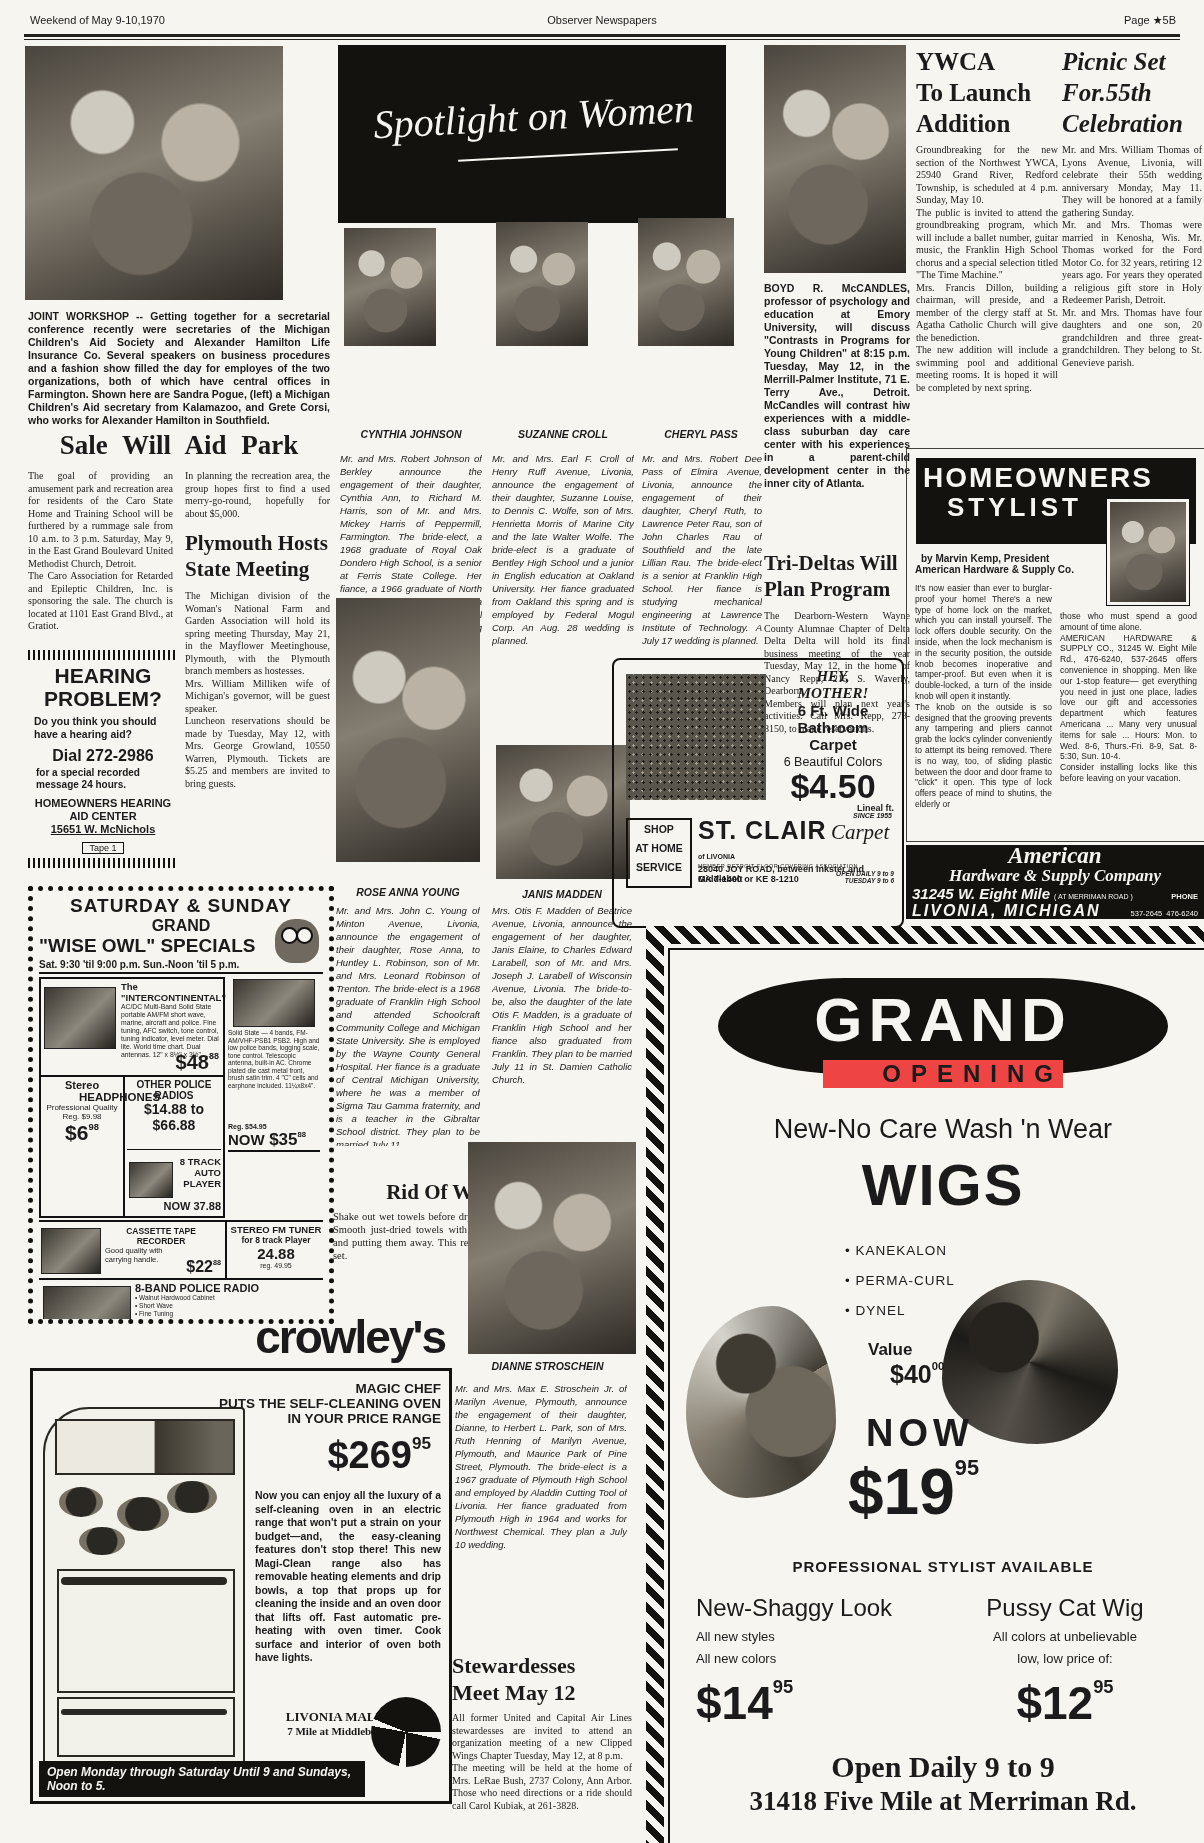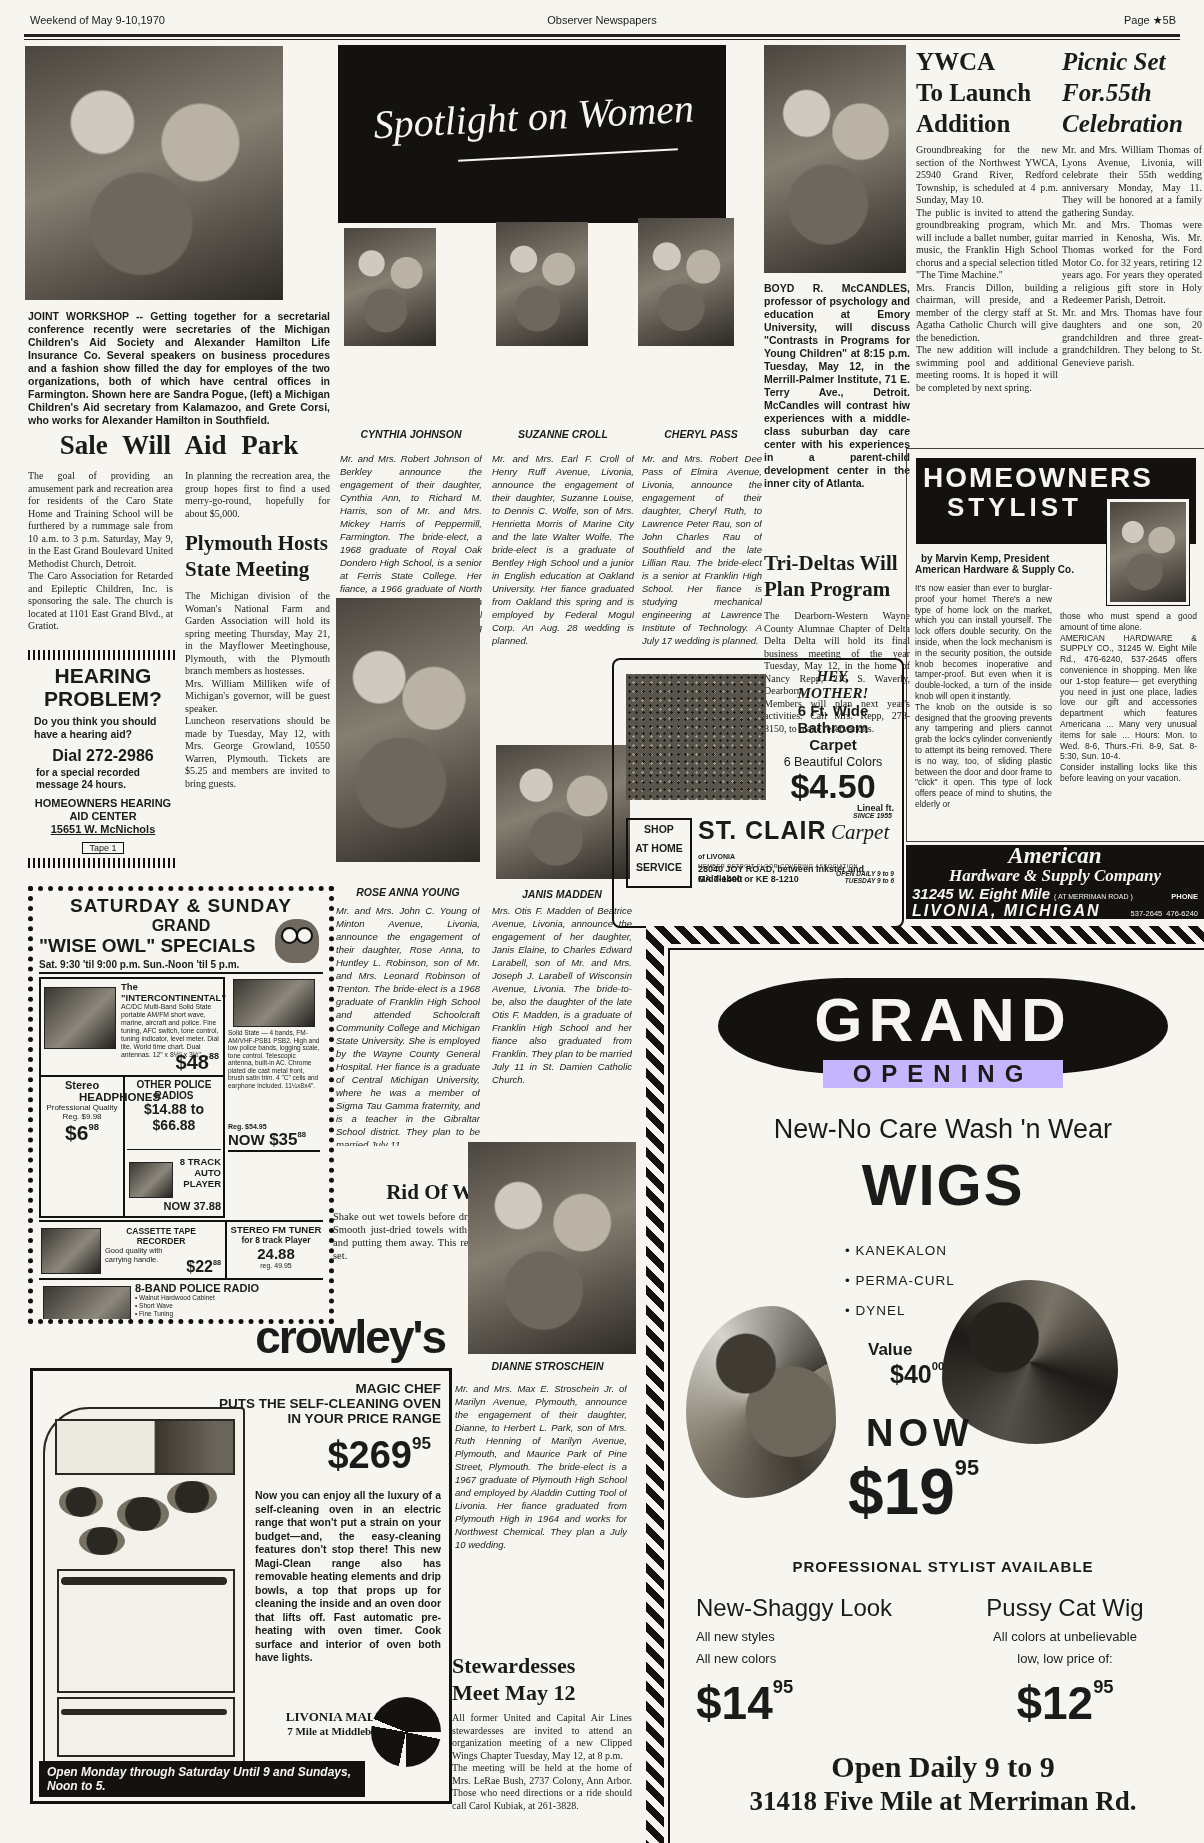--- a/index.html
+++ b/index.html
@@ -300,21 +300,21 @@
       <div>OPEN DAILY 9 to 9</div>
       <div>TUESDAY 9 to 6</div>
     </div>
   </div>
 
   <div class="abs" style="left:646px;top:926px;width:558px;height:907px;border:18px solid transparent;border-image:repeating-linear-gradient(45deg,#14120f 0 7px,#f6f5ef 7px 14px) 18;">
     <div class="abs" style="left:4px;right:4px;top:4px;bottom:4px;border:2px solid #14120f;overflow:hidden;">
       <div class="blackbox" style="margin:28px auto 0 auto;width:450px;height:96px;border-radius:48%/85%;text-align:center;">
         <div class="gothic" style="font-size:62px;font-weight:900;letter-spacing:6px;line-height:84px;">GRAND</div>
       </div>
-      <div class="gothic" style="text-align:center;font-size:24px;font-weight:900;letter-spacing:10px;margin-top:-14px;background:#c4b5fd;width:240px;margin-left:auto;margin-right:auto;">OPENING</div>
+      <div class="gothic" style="text-align:right;font-size:24px;font-weight:900;letter-spacing:10px;margin-top:-14px;background:#ef4444;width:240px;margin-left:auto;margin-right:auto;">OPENING</div>
 
       <div class="gothic" style="text-align:center;font-size:27px;font-weight:400;margin-top:26px;">New-No Care Wash 'n Wear</div>
       <div class="gothic" style="text-align:center;font-size:58px;font-weight:900;letter-spacing:2px;margin-top:6px;">WIGS</div>
 
       <div class="gothic pre" style="margin:18px 0 0 175px;font-size:13.5px;line-height:30px;letter-spacing:1px;">• KANEKALON
 • PERMA-CURL
 • DYNEL</div>
 
       <div class="abs" style="left:16px;top:356px;width:150px;height:192px;background:radial-gradient(circle at 40% 30%,#3f3b33 0 18%,transparent 19%),radial-gradient(circle at 70% 55%,#6e675b 0 30%,transparent 31%),conic-gradient(from 60deg,#8a8375,#3f3b33,#8a8375,#55504634,#3f3b33);border-radius:58% 42% 60% 40%/55% 60% 40% 45%;"></div>
       <div class="abs" style="right:98px;top:330px;width:176px;height:164px;background:radial-gradient(circle at 35% 35%,#26231e 0 22%,transparent 23%),conic-gradient(from 200deg,#55504a,#1d1b17,#7a7468,#1d1b17,#55504a);border-radius:50% 50% 46% 54%/60% 55% 45% 40%;"></div>

